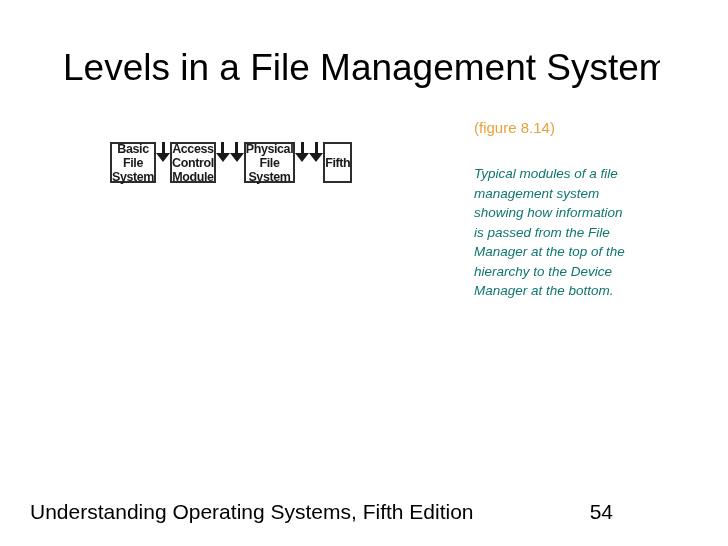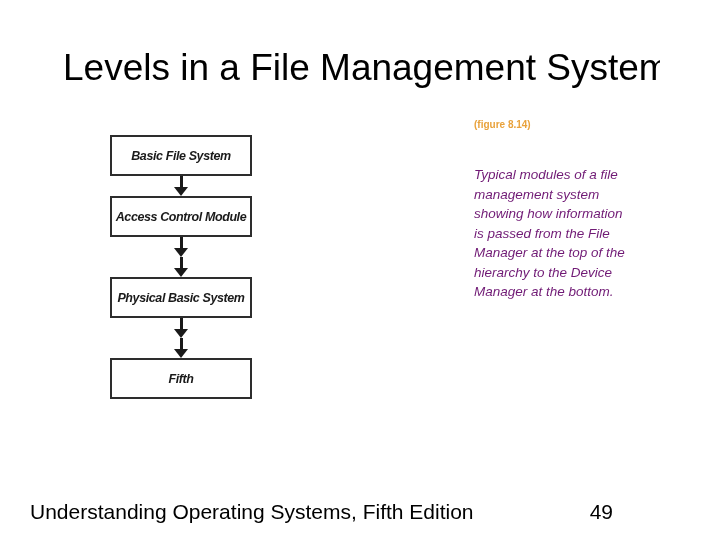--- a/index.html
+++ b/index.html
@@ -19,26 +19,25 @@
     font-size: 37px;
     font-weight: 400;
     color: #000000;
     letter-spacing: 0px;
     white-space: nowrap;
   }
   
   .flowchart {
     position: absolute;
     left: 110px;
-    top: 135px;
+    top: 142px;
     width: 142px;
     display: flex;
-    flex-direction: column;
+    flex-direction: row;
     align-items: stretch;
-    font-style: italic;
   }
   .fc-box {
     height: 41px;
     border: 2px solid #2d2d2d;
     background: #ffffff;
     display: flex;
     align-items: center;
     justify-content: center;
     font-size: 12.5px;
     font-weight: 700;
@@ -67,26 +66,26 @@
   }
   
   .caption {
     position: absolute;
     left: 474px;
     top: 119px;
     width: 180px;
   }
   .caption-heading {
     color: #E9A23B;
-    font-weight: 700;
-    font-size: 10px;
-    margin-bottom: 35px;
+    font-weight: 400;
+    font-size: 15px;
+    margin-bottom: 28px;
   }
   .caption-body {
-    color: #701a75;
+    color: #0f766e;
     font-style: italic;
     font-size: 13.5px;
     line-height: 19.5px;
     white-space: pre-line;
   }
   
   .footer {
     position: absolute;
     left: 30px;
     right: 47px;
@@ -113,21 +112,21 @@
     </div>
     <div class="fc-box">Access Control Module</div>
     <div class="fc-arrow">
       <span class="shaft"></span>
       <span class="head"></span>
     </div>
     <div class="fc-arrow">
       <span class="shaft"></span>
       <span class="head"></span>
     </div>
-    <div class="fc-box">Physical Basic System</div>
+    <div class="fc-box">Physical File System</div>
     <div class="fc-arrow">
       <span class="shaft"></span>
       <span class="head"></span>
     </div>
     <div class="fc-arrow">
       <span class="shaft"></span>
       <span class="head"></span>
     </div>
     <div class="fc-box">Fifth</div>
   </div>
@@ -138,16 +137,16 @@
 management system
 showing how information
 is passed from the File
 Manager at the top of the
 hierarchy to the Device
 Manager at the bottom.</div>
   </div>
 
   <div class="footer">
     <span>Understanding Operating Systems, Fifth Edition</span>
-    <span>49</span>
+    <span>54</span>
   </div>
 
 </div>
 
 </body></html>

